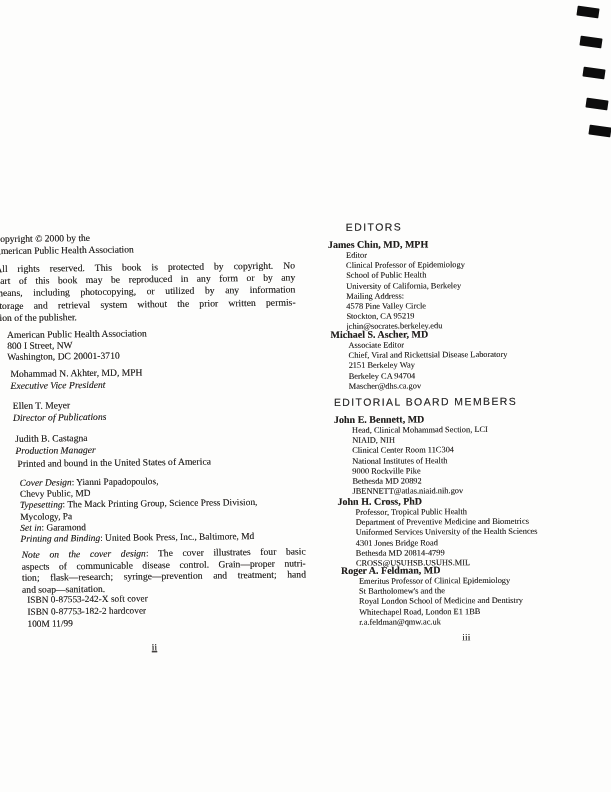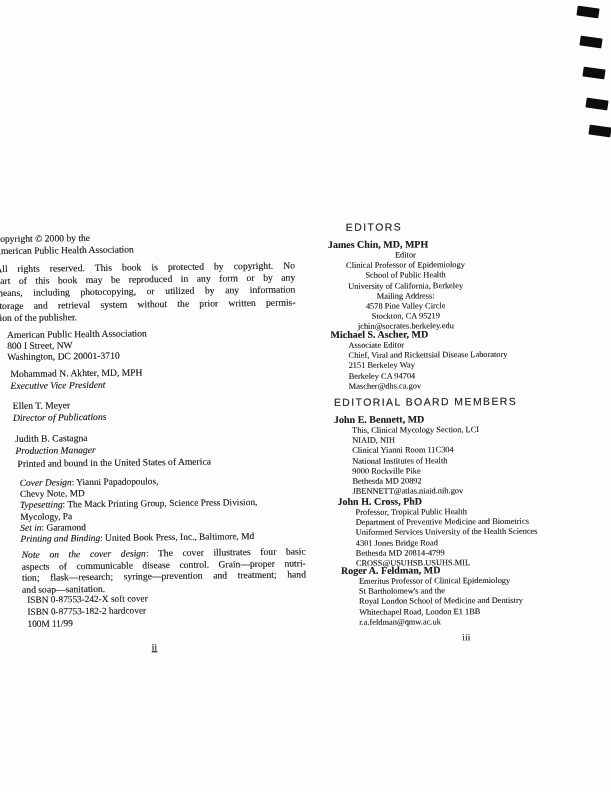--- a/index.html
+++ b/index.html
@@ -79,21 +79,21 @@
 
     <div class="blk" style="left:15px;top:433px;">
       <div>Judith B. Castagna</div>
       <div class="it">Production Manager</div>
     </div>
 
     <div class="blk" style="left:17px;top:458px;">Printed and bound in the United States of America</div>
 
     <div class="blk" style="left:19px;top:478px;line-height:11.2px;font-size:9.4px;">
       <div><span class="it">Cover Design</span><span>: Yianni Papadopoulos,</span></div>
-      <div><span class="it"></span><span>Chevy Note, MD</span></div>
+      <div><span class="it"></span><span>Chevy Public, MD</span></div>
       <div><span class="it">Typesetting</span><span>: The Mack Printing Group, Science Press Division,</span></div>
       <div><span class="it"></span><span>Mycology, Pa</span></div>
       <div><span class="it">Set in</span><span>: Garamond</span></div>
       <div><span class="it">Printing and Binding</span><span>: United Book Press, Inc., Baltimore, Md</span></div>
     </div>
 
     <div class="blk" style="left:20px;top:549px;line-height:11.6px;">
       <div class="jfirst">
         <span class="it">Note on the cover design</span><span>: The cover illustrates four basic</span>
       </div>
@@ -111,21 +111,21 @@
       </div>
 
     <div class="blk pagenum" style="left:149px;top:643px;text-decoration:underline;">ii</div>
   </div>
 
   <div id="right-page">
 
     <div class="blk sec-heading" style="left:331px;top:221px;margin-left:16px;">EDITORS</div>
 
     <div class="blk person-name" style="left:329px;top:240px;">James Chin, MD, MPH</div>
-    <div class="blk person-details" style="left:347px;top:251px;text-align:center;">
+    <div class="blk person-details" style="left:347px;top:251px;">
         <div class="ln">Editor</div>
         <div class="ln">Clinical Professor of Epidemiology</div>
         <div class="ln">School of Public Health</div>
         <div class="ln">University of California, Berkeley</div>
         <div class="ln">Mailing Address:</div>
         <div class="ln">4578 Pine Valley Circle</div>
         <div class="ln">Stockton, CA 95219</div>
         <div class="ln">jchin@socrates.berkeley.edu</div>
       </div>
 
@@ -135,23 +135,23 @@
         <div class="ln">Chief, Viral and Rickettsial Disease Laboratory</div>
         <div class="ln">2151 Berkeley Way</div>
         <div class="ln">Berkeley CA 94704</div>
         <div class="ln">Mascher@dhs.ca.gov</div>
       </div>
 
     <div class="blk sec-heading" style="left:334px;top:396px;">EDITORIAL BOARD MEMBERS</div>
 
     <div class="blk person-name" style="left:334px;top:415px;">John E. Bennett, MD</div>
     <div class="blk person-details" style="left:352px;top:426px;">
-        <div class="ln">This, Clinical Mycology Section, LCI</div>
+        <div class="ln">Head, Clinical Mohammad Section, LCI</div>
         <div class="ln">NIAID, NIH</div>
-        <div class="ln">Clinical Yianni Room 11C304</div>
+        <div class="ln">Clinical Center Room 11C304</div>
         <div class="ln">National Institutes of Health</div>
         <div class="ln">9000 Rockville Pike</div>
         <div class="ln">Bethesda MD 20892</div>
         <div class="ln">JBENNETT@atlas.niaid.nih.gov</div>
       </div>
 
     <div class="blk person-name" style="left:337px;top:497px;">John H. Cross, PhD</div>
     <div class="blk person-details" style="left:355px;top:508px;">
         <div class="ln">Professor, Tropical Public Health</div>
         <div class="ln">Department of Preventive Medicine and Biometrics</div>

